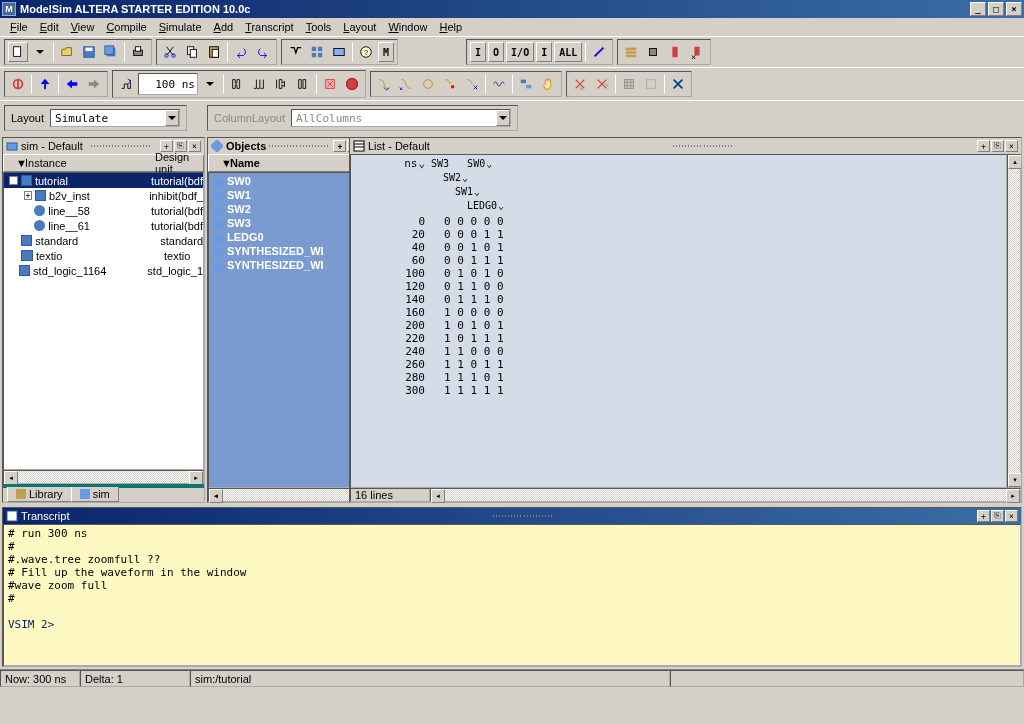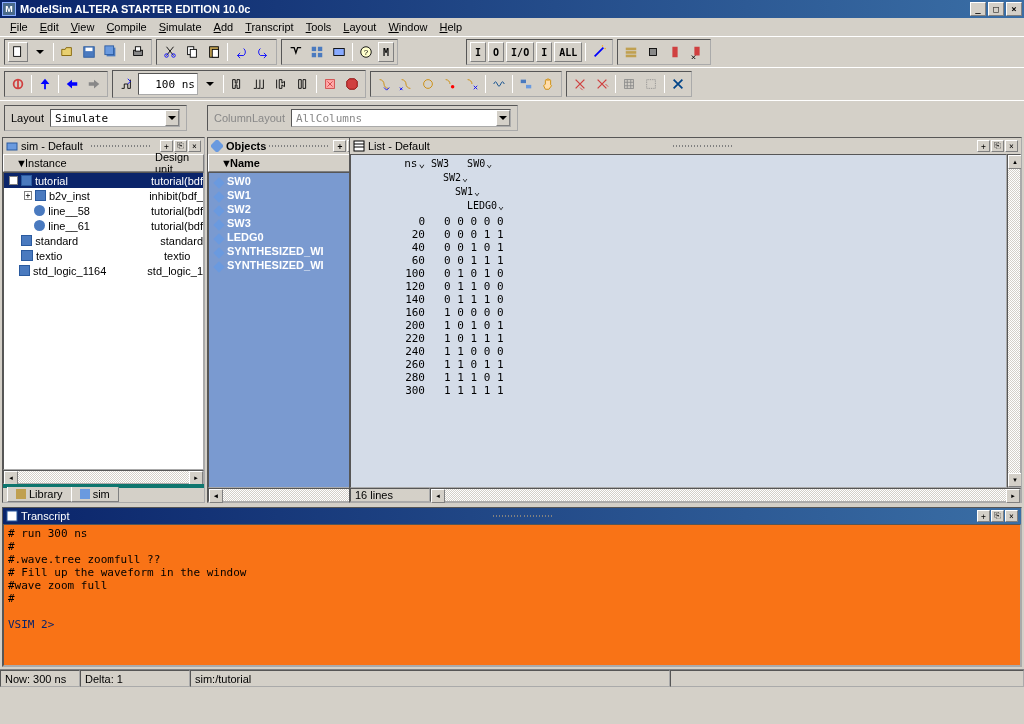--- a/index.html
+++ b/index.html
@@ -54,21 +54,21 @@
 .tabico { width: 10px; height: 10px; }
 .listpanel { flex: 1; background: #d4dce8; border: 1px inset #aaa; overflow: auto; position: relative; font-family: monospace; font-size: 11px; }
 .listhead { display: flex; padding: 2px 0; }
 .listhead .nscol { width: 80px; text-align: right; padding-right: 6px; }
 .listhead .sigs { flex: 1; line-height: 14px; }
 .listrow { display: flex; height: 13px; }
 .listrow .t { width: 80px; text-align: right; padding-right: 6px; }
 .listrow .v { flex: 1; letter-spacing: 0; padding-left: 13px; }
 .statusline { height: 14px; background: #d4d0c8; border: 1px inset #aaa; padding: 0 4px; font-size: 11px; display: flex; align-items: center; }
 .transcript { border: 1px inset #aaa; background: #d4d0c8; margin: 2px; display: flex; flex-direction: column; }
-.transbody { flex: 1; background: #f97316; border: 1px inset #aaa; font-family: monospace; font-size: 11px; padding: 2px 4px; white-space: pre; overflow: auto; }
+.transbody { flex: 1; background: #fef9c3; border: 1px inset #aaa; font-family: monospace; font-size: 11px; padding: 2px 4px; white-space: pre; overflow: auto; }
 .transbody .prompt { color: #0a246a; }
 .bottomstatus { height: 18px; background: #d4d0c8; border-top: 1px solid #808080; display: flex; font-size: 11px; }
 .bottomstatus > div { border: 1px inset #aaa; padding: 1px 4px; display: flex; align-items: center; }
 .arrow-down { width: 0; height: 0; border-left: 4px solid transparent; border-right: 4px solid transparent; border-top: 4px solid black; }
 .midcol { display: flex; flex-direction: row; width: 140px; gap: 4px; font-weight: bold; }
 .diamond-ico { width: 8px; height: 8px; background: #6a9adf; transform: rotate(45deg); display: inline-block; margin: 0 4px 0 2px; }
 .objtree { flex: 1; background: #7a9ad0; border: 1px inset #aaa; font-size: 11px; color: white; }
 .objrow { display: flex; align-items: flex-end; height: 14px; padding-left: 4px; }
 .sighdr { font-size: 10px; }
 .sigarrow { display: inline-block; margin-left: 1px; }

